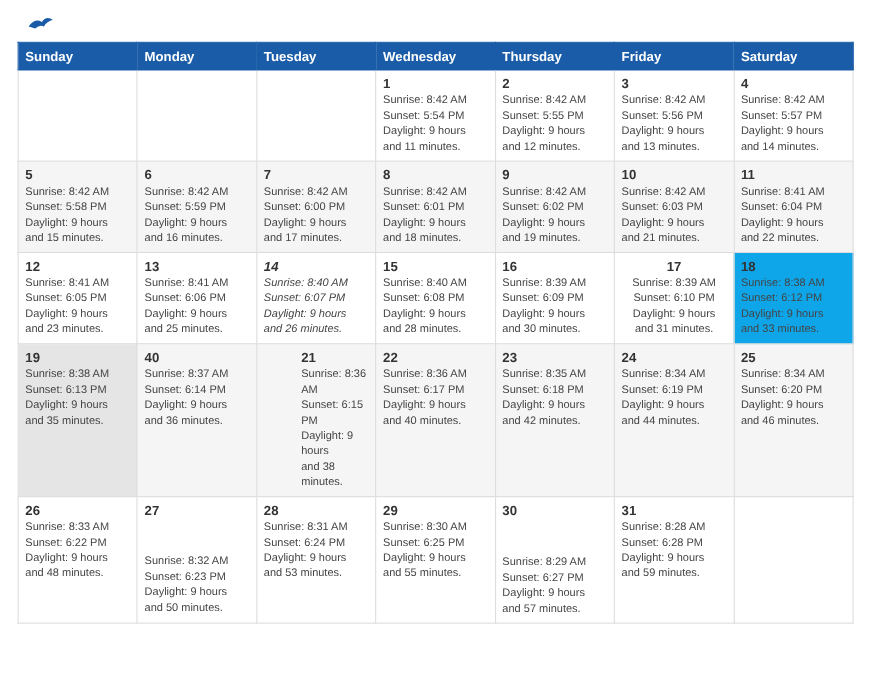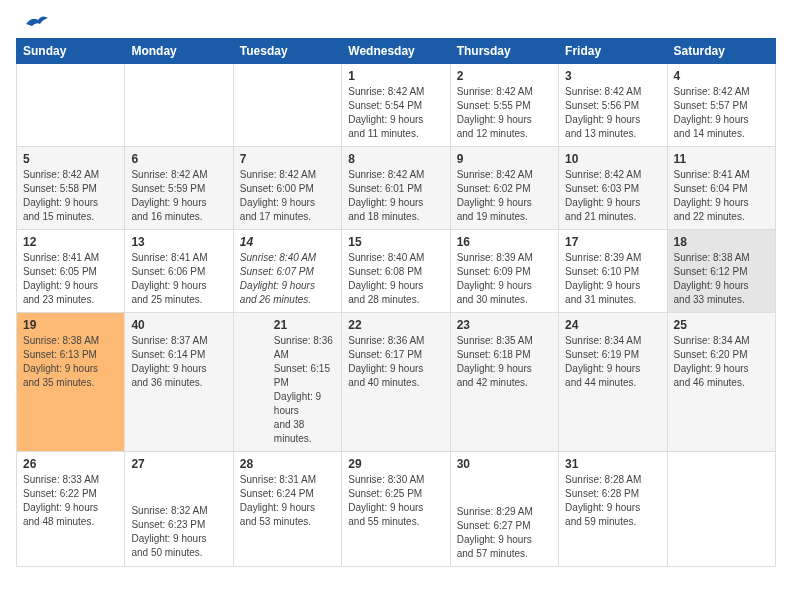--- a/index.html
+++ b/index.html
@@ -227,37 +227,37 @@
 Daylight: 9 hours
 and 28 minutes.</div>
         </td>
         <td style="background: rgb(255, 255, 255);">
           <span class="day-number">16</span>
           <div class="day-info" style="white-space: pre-line;">Sunrise: 8:39 AM
 Sunset: 6:09 PM
 Daylight: 9 hours
 and 30 minutes.</div>
         </td>
-        <td style="background: rgb(255, 255, 255);">
+        <td style="background: rgb(255, 255, 255); text-align: center;">
           <span class="day-number">17</span>
           <div class="day-info" style="white-space: pre-line;">Sunrise: 8:39 AM
 Sunset: 6:10 PM
 Daylight: 9 hours
 and 31 minutes.</div>
         </td>
-        <td style="background: #e5e5e5;">
+        <td style="background: #0ea5e9;">
           <span class="day-number">18</span>
           <div class="day-info" style="white-space: pre-line;">Sunrise: 8:38 AM
 Sunset: 6:12 PM
 Daylight: 9 hours
 and 33 minutes.</div>
         </td>
       </tr>
       <tr>
-        <td style="background: #fdba74;">
+        <td style="background: #e5e5e5;">
           <span class="day-number">19</span>
           <div class="day-info" style="white-space: pre-line;">Sunrise: 8:38 AM
 Sunset: 6:13 PM
 Daylight: 9 hours
 and 35 minutes.</div>
         </td>
         <td style="background: rgb(245, 245, 245);">
           <span class="day-number">40</span>
           <div class="day-info" style="white-space: pre-line;">Sunrise: 8:37 AM
 Sunset: 6:14 PM

